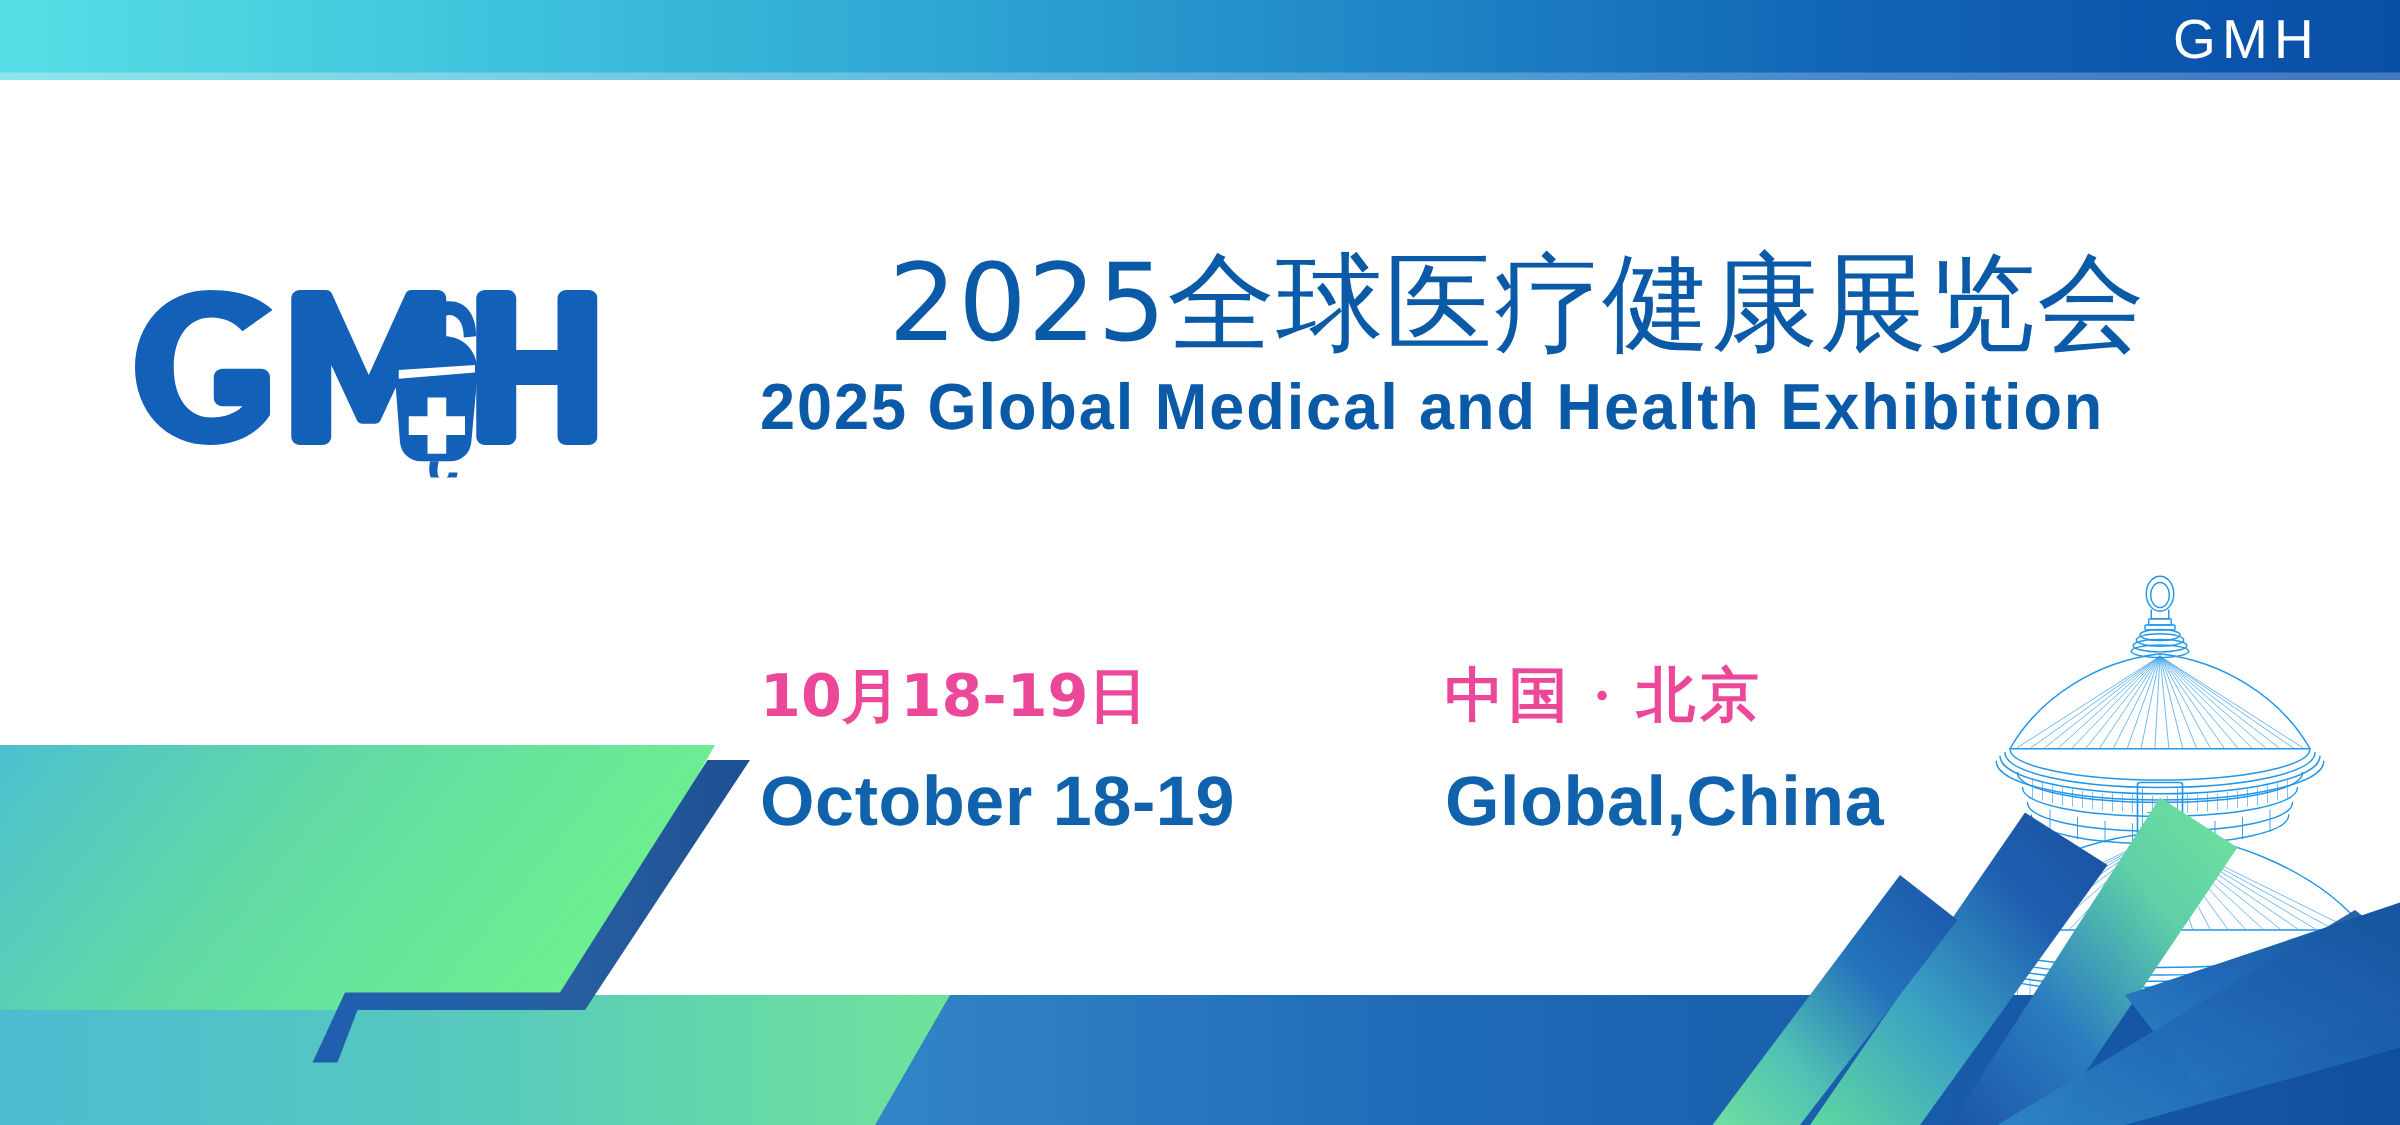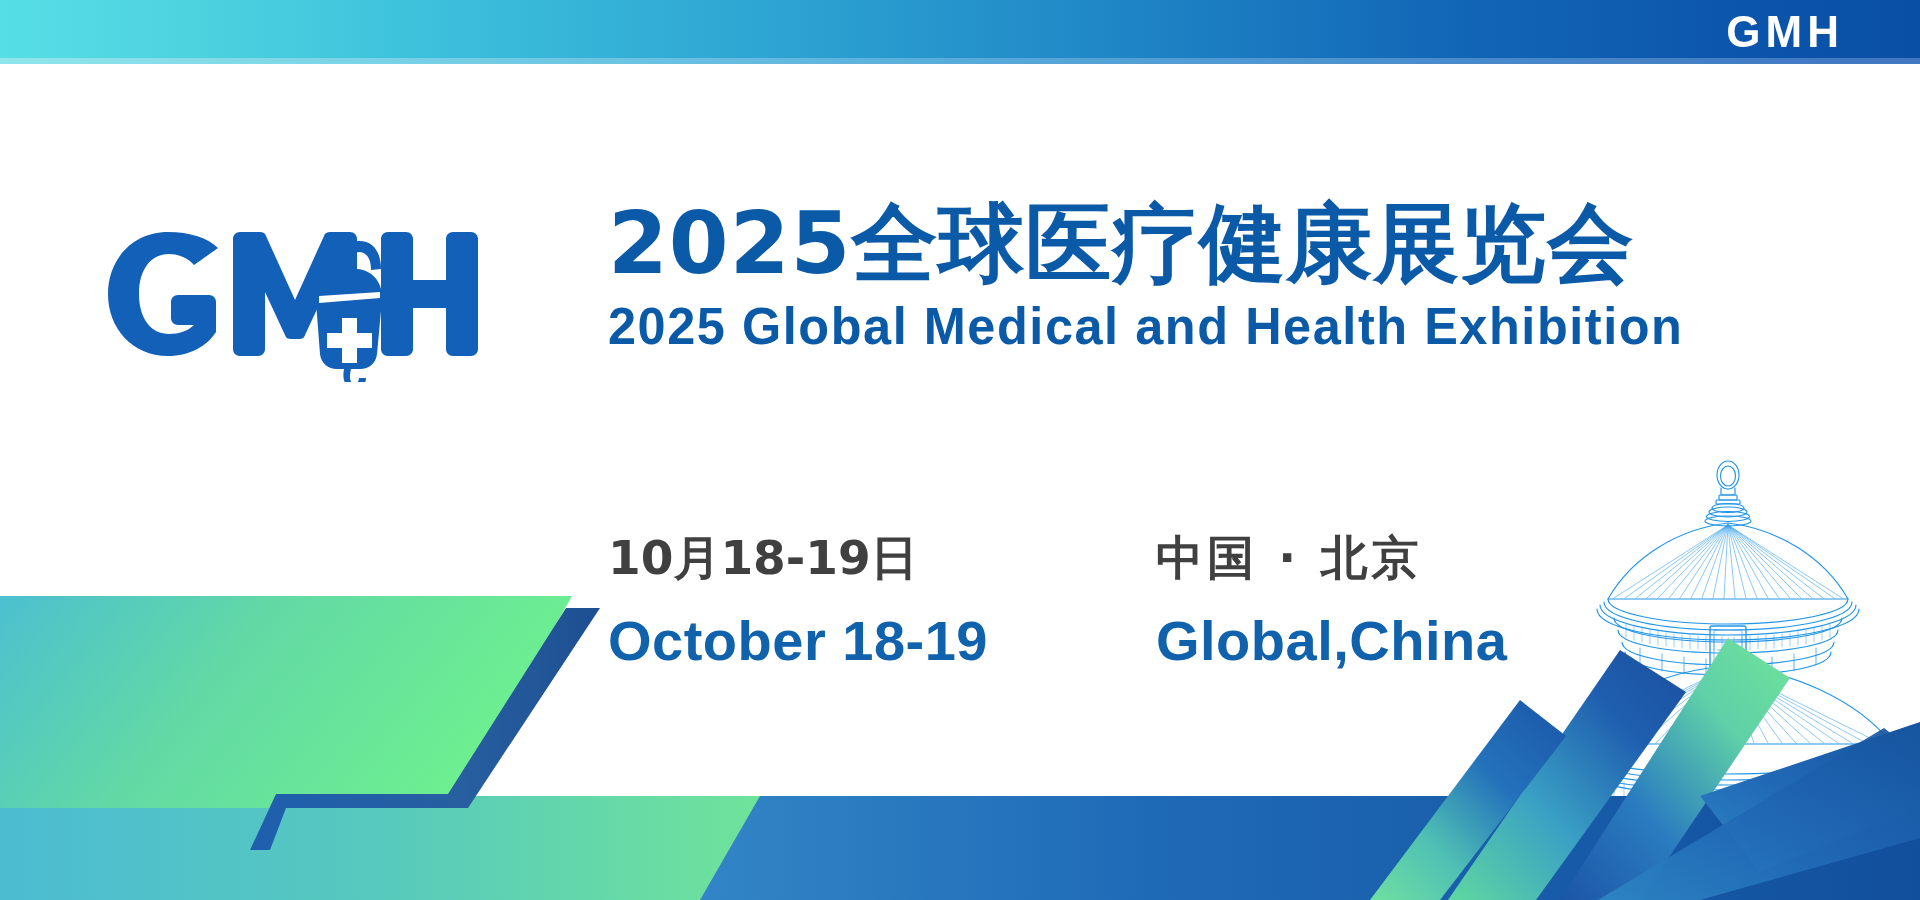--- a/index.html
+++ b/index.html
@@ -22,24 +22,24 @@
     position:absolute; left:0; top:0;
     width:1920px; height:64px;
     background:linear-gradient(90deg,#56dee6 0%,#4ed3e0 9%,#3fc4dd 20%,#2fa8d4 38%,#1f86c6 58%,#1266b6 76%,#0b54ab 92%,#0a4fa6 100%);
     z-index:40;
   }
   #topbar-shade{
     position:absolute; left:0; bottom:0; width:1920px; height:6px;
     background:linear-gradient(90deg,rgba(190,235,240,.55) 0%,rgba(150,200,235,.45) 50%,rgba(120,160,220,.5) 100%);
   }
   #gmh-top{
-    position:absolute; right:76px; top:50%;
+    position:absolute; right:64px; top:50%;
     transform:translateY(-50%);
     color:#ffffff;
-    font-size:44px; font-weight:bold;
+    font-size:44px; font-weight:normal;
     letter-spacing:5px;
     line-height:1;
     white-space:nowrap;
     font-family:"Liberation Sans","DejaVu Sans",sans-serif;
   }
 
   
   #temple{
     position:absolute;
     right:-8px; top:452px;
@@ -66,27 +66,28 @@
   }
   #logo-block svg{ display:block; width:100%; height:100%; }
 
   #titles{
     position:absolute; left:608px; top:200px;
     z-index:30;
   }
   #title-cn{
     color:#0b5aa8;
     font-size:86px;
-    font-weight:bold;
+    font-weight:normal;
     letter-spacing:1px;
     line-height:1.0;
     white-space:nowrap;
     font-family:"DejaVu Sans","Liberation Sans",sans-serif;
     transform:scaleX(1.0);
     transform-origin:left center;
+    text-align:right;
   }
   #title-en{
     margin-top:14px;
     color:#0b5aa8;
     font-size:52px;
     font-weight:bold;
     letter-spacing:1.6px;
     line-height:1.0;
     white-space:nowrap;
     transform:scaleX(.97);
@@ -97,39 +98,39 @@
   
   #info{
     position:absolute;
     left:608px; top:534px;
     z-index:30;
     display:flex;
     gap:150px;
   }
   .info-col{ display:flex; flex-direction:column; }
   .info-cn{
-    color:#404040;
+    color:#ec4899;
     font-size:47px;
     font-weight:bold;
     line-height:1;
     white-space:nowrap;
     font-family:"DejaVu Sans","Liberation Sans",sans-serif;
   }
   .info-en{
     margin-top:32px;
     color:#0f62ab;
     font-size:56px;
     font-weight:bold;
     line-height:1;
     letter-spacing:.5px;
     white-space:nowrap;
     font-family:"Liberation Sans","DejaVu Sans",sans-serif;
   }
   .col-place{ margin-left:18px; }
-  .col-place .info-cn{ letter-spacing:4px; }
+  .col-place .info-cn{ letter-spacing:4px;font-family:Liberation Serif, serif; }
 </style>
 </head>
 <body>
 
 <div id="banner">
 
   <div id="topbar">
     <div id="topbar-shade"></div>
     <div id="gmh-top">GMH</div>
   </div>

